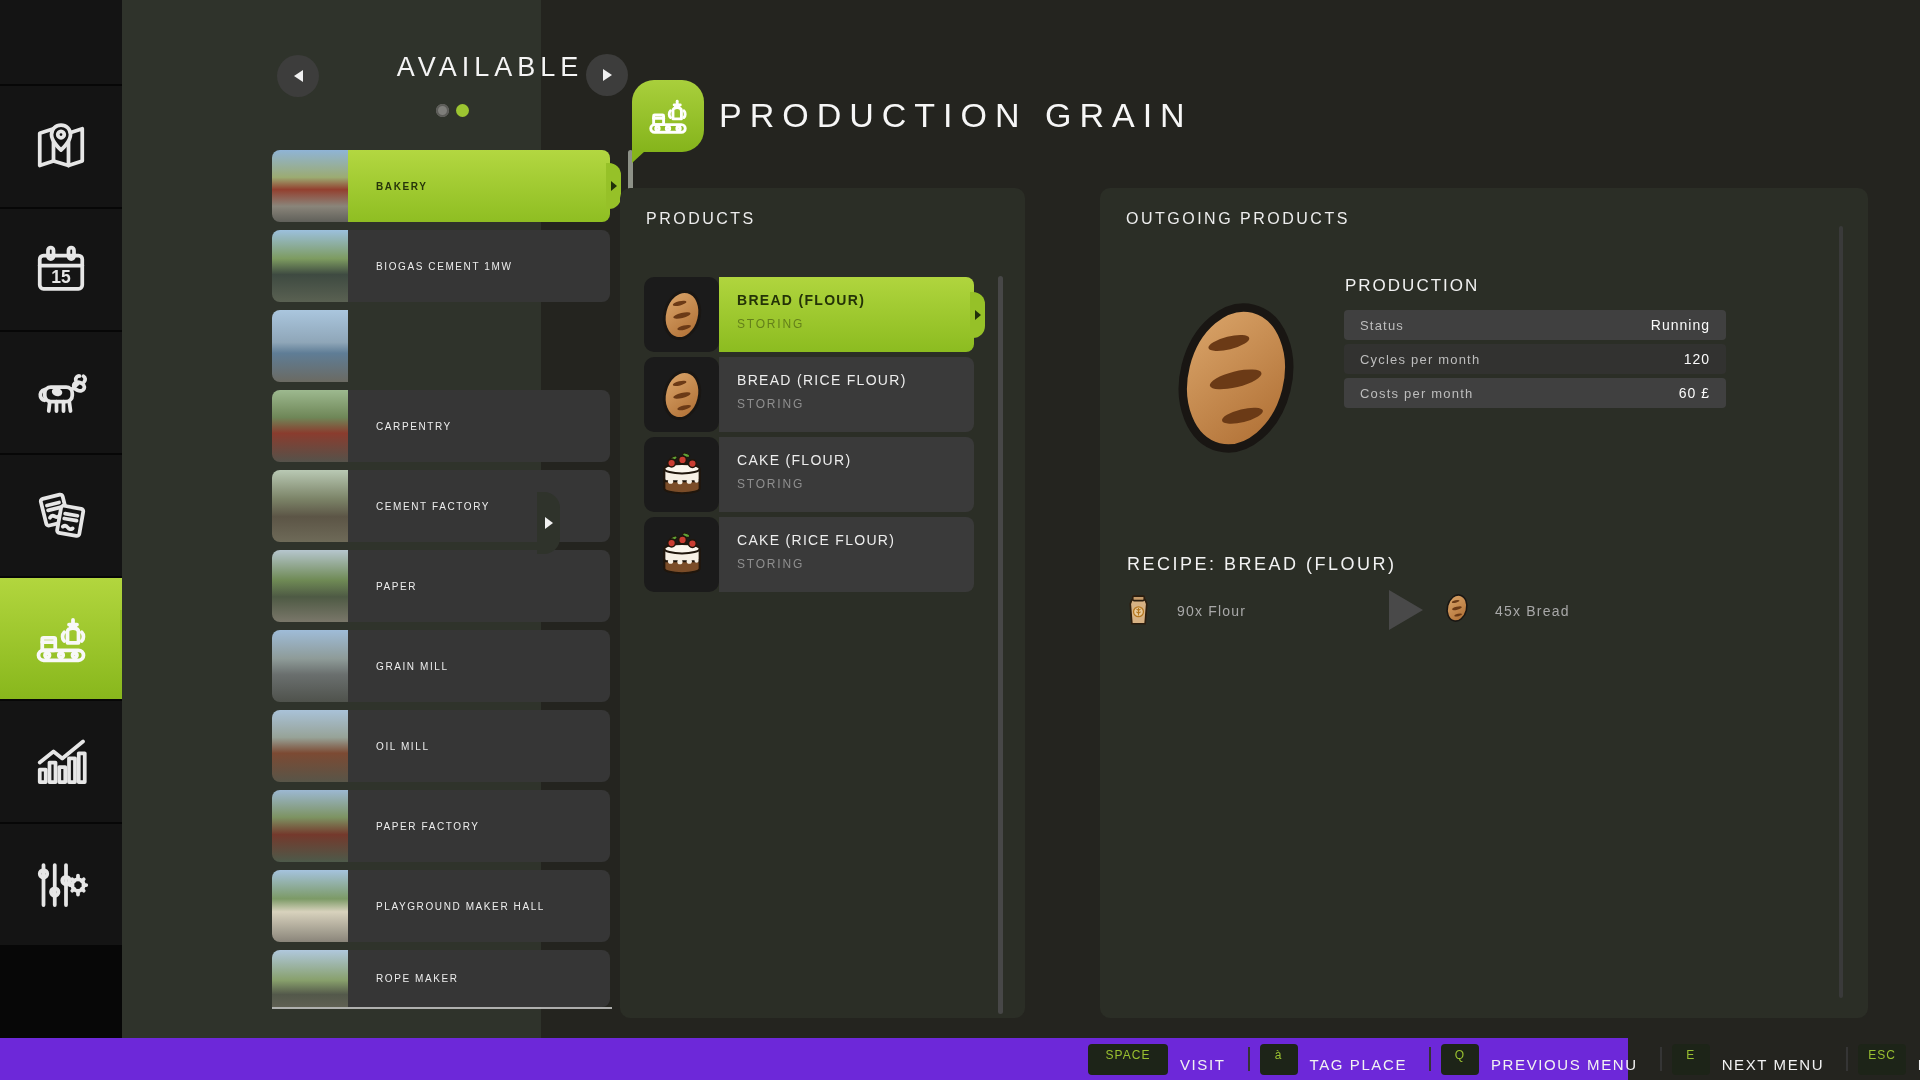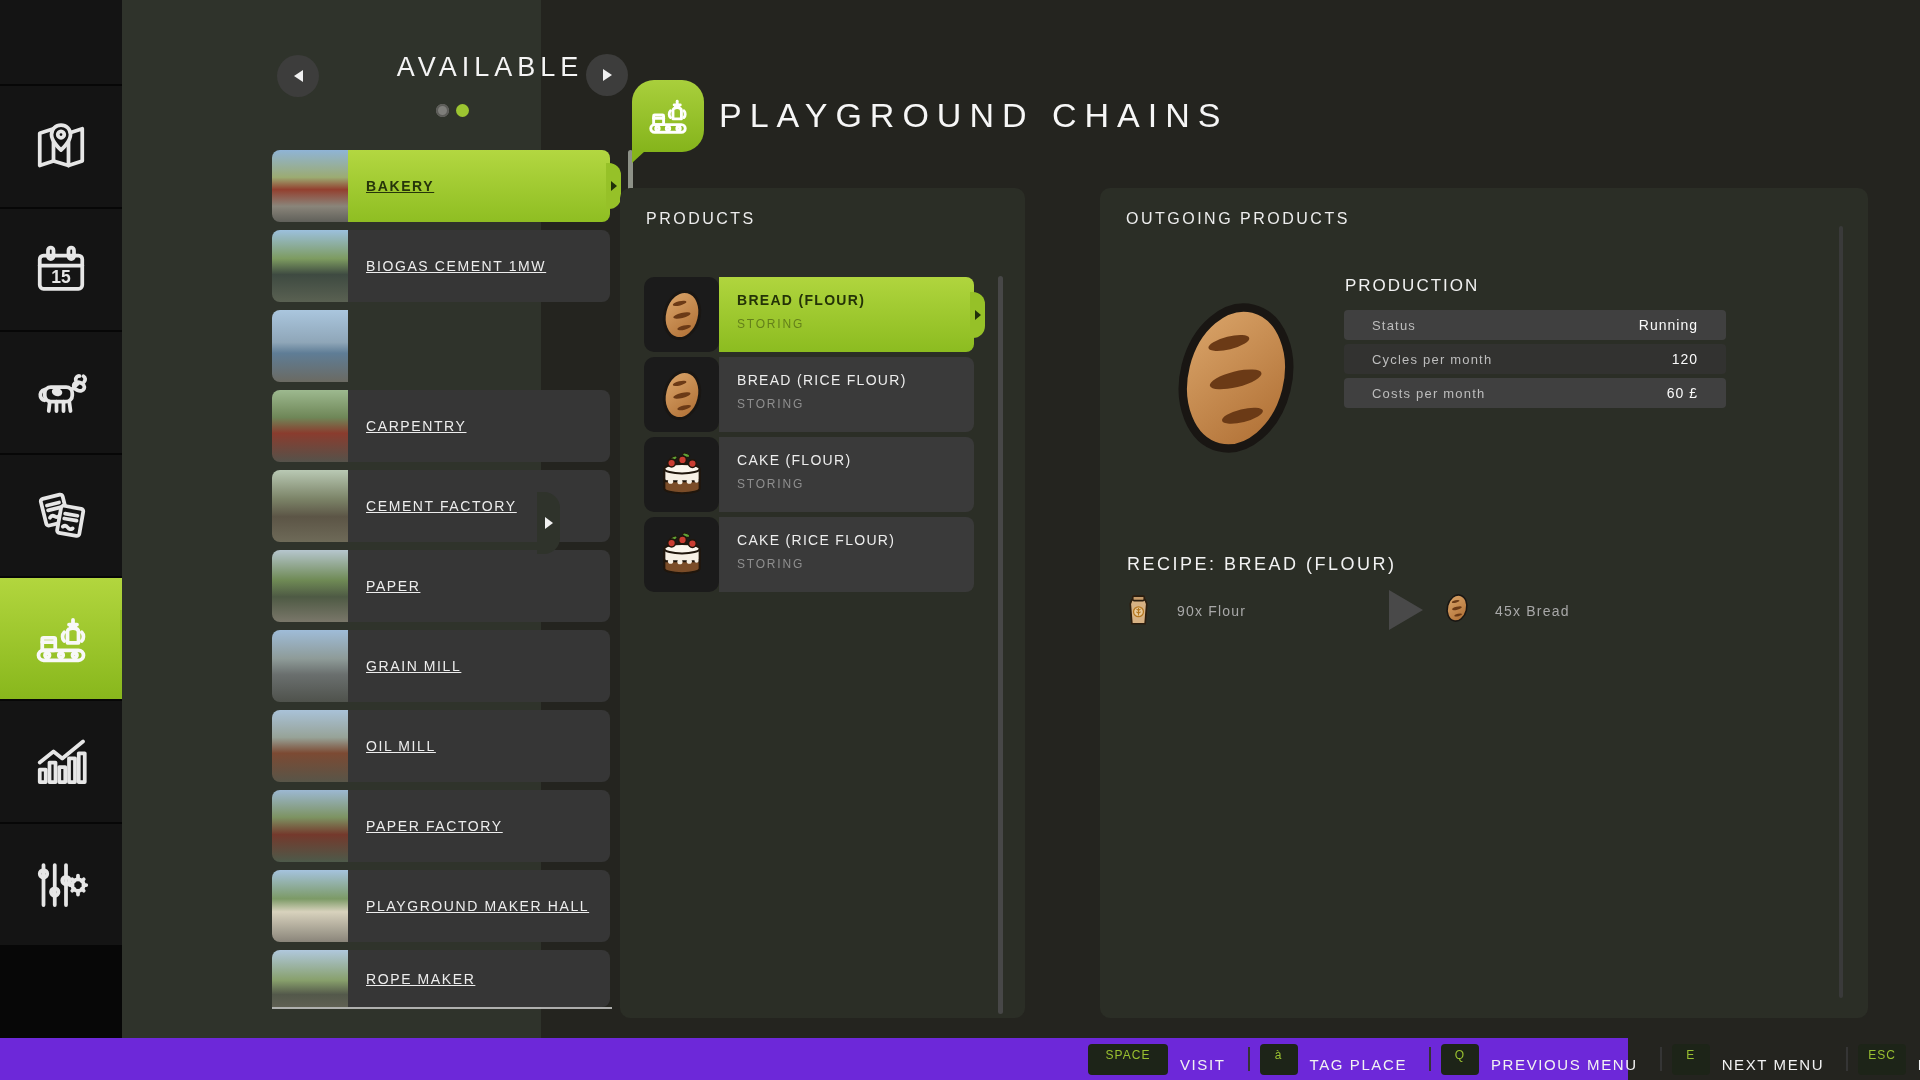--- a/index.html
+++ b/index.html
@@ -29,21 +29,21 @@
   .nav-right{left:464px;top:54px;}
   .tri-l{width:0;height:0;border-right:9px solid #f0f0f0;border-top:6px solid transparent;border-bottom:6px solid transparent;}
   .tri-r{width:0;height:0;border-left:9px solid #f0f0f0;border-top:6px solid transparent;border-bottom:6px solid transparent;}
   .dot{position:absolute;width:13px;height:13px;border-radius:50%;top:104px;}
   .dot-1{left:314px;background:#7e7e7a;box-shadow:inset 0 0 0 2px #5c5c58;}
   .dot-2{left:334px;background:#9cc531;}
 
   .b-row{position:absolute;left:150px;width:338px;height:72px;display:flex;}
   .thumb{width:76px;height:72px;border-radius:8px 0 0 8px;flex:none;}
   .b-label{flex:1;background:#363636;border-radius:0 8px 8px 0;display:flex;align-items:center;
-           padding-left:18px;color:#ededed;font-size:14px;letter-spacing:1.6px;position:relative;text-decoration:underline;}
+           padding-left:28px;color:#ededed;font-size:10px;letter-spacing:1.6px;position:relative;}
   .b-row.selected .b-label{background:linear-gradient(180deg,#b3d741,#8fbe22);color:#26350a;font-weight:bold;}
   .bump{position:absolute;right:-11px;top:50%;transform:translateY(-50%);width:15px;height:46px;
         background:#96c128;border-radius:0 12px 12px 0;display:flex;align-items:center;justify-content:center;}
   .bump i{display:block;width:0;height:0;border-left:6px solid #20300a;
           border-top:5px solid transparent;border-bottom:5px solid transparent;}
   .avail-scroll{position:absolute;left:506px;top:150px;width:5px;height:858px;background:#8d9187;border-radius:3px;}
   .list-underline{position:absolute;left:150px;top:1007px;width:340px;height:2px;background:#cfcfcf;opacity:.8;}
   .avail-tab{position:absolute;left:537px;top:492px;width:23px;height:62px;background:#2f332b;
              border-radius:0 16px 16px 0;display:flex;align-items:center;justify-content:center;}
   .avail-tab i{display:block;width:0;height:0;border-left:8px solid #f2f2f2;
@@ -89,21 +89,21 @@
   .p-row.selected .p-body{background:linear-gradient(180deg,#b0d53e,#8cbc20);}
   .p-row.selected .p-name{color:#243307;font-weight:bold;}
   .p-row.selected .p-status{color:#64801a;}
   .prod-scroll{position:absolute;left:378px;top:88px;width:5px;height:738px;background:#474747;border-radius:3px;}
 
   
   .bread-big{position:absolute;left:66px;top:104px;width:140px;height:172px;}
   .prod-heading{position:absolute;left:245px;top:88px;font-size:17px;letter-spacing:2px;color:#f2f2f2;}
   .ptable{position:absolute;left:244px;top:122px;width:382px;}
   .ptable-row{height:30px;margin-bottom:4px;border-radius:4px;display:flex;align-items:center;
-              justify-content:space-between;padding:0 28px;}
+              justify-content:space-between;padding:0 16px;}
   .ptable-row:nth-child(odd){background:#404040;}
   .ptable-row:nth-child(even){background:#323230;}
   .pt-label{font-size:13px;letter-spacing:1.2px;color:#bdbdbd;}
   .pt-value{font-size:14px;letter-spacing:1px;color:#fafafa;}
   .recipe-heading{position:absolute;left:27px;top:366px;font-size:18px;letter-spacing:2.5px;color:#f2f2f2;text-align:center;}
   .flour-icon{position:absolute;left:26px;top:406px;width:25px;height:33px;}
   .recipe-in{position:absolute;left:77px;top:415px;font-size:14px;letter-spacing:1.2px;color:#a8a8a8;}
   .play-tri{position:absolute;left:289px;top:402px;width:0;height:0;
             border-left:34px solid #494949;border-top:20px solid transparent;border-bottom:20px solid transparent;}
   .bread-small{position:absolute;left:344px;top:404px;width:26px;height:32px;}
@@ -335,21 +335,21 @@
   </section>
   <div class="avail-tab">
       <i></i>
     </div>
 
   <div class="badge">
     <svg viewBox="0 0 24 24">
         <use href="#prodIcon"></use>
       </svg>
   </div>
-  <h1 class="main-title" style="margin:0;font-weight:normal;">PLAYGROUND CHAINS</h1>
+  <h1 class="main-title" style="margin:0;font-weight:normal;">PRODUCTION GRAIN</h1>
 
   <section class="panel panel-products">
     <div class="panel-label">PRODUCTS</div>
 
     <div class="p-row selected" style="top:89px">
       <div class="p-icon">
         <svg viewBox="0 0 100 120">
             <use href="#breadShape"></use>
           </svg>
       </div>

